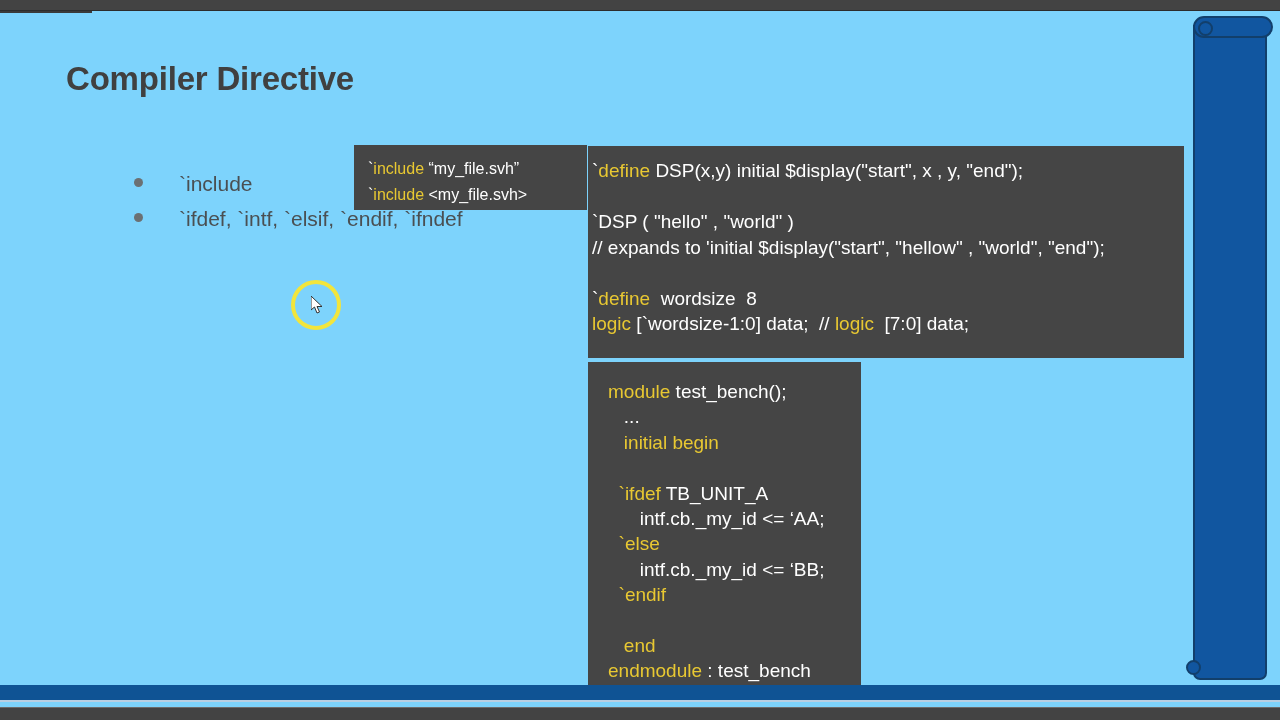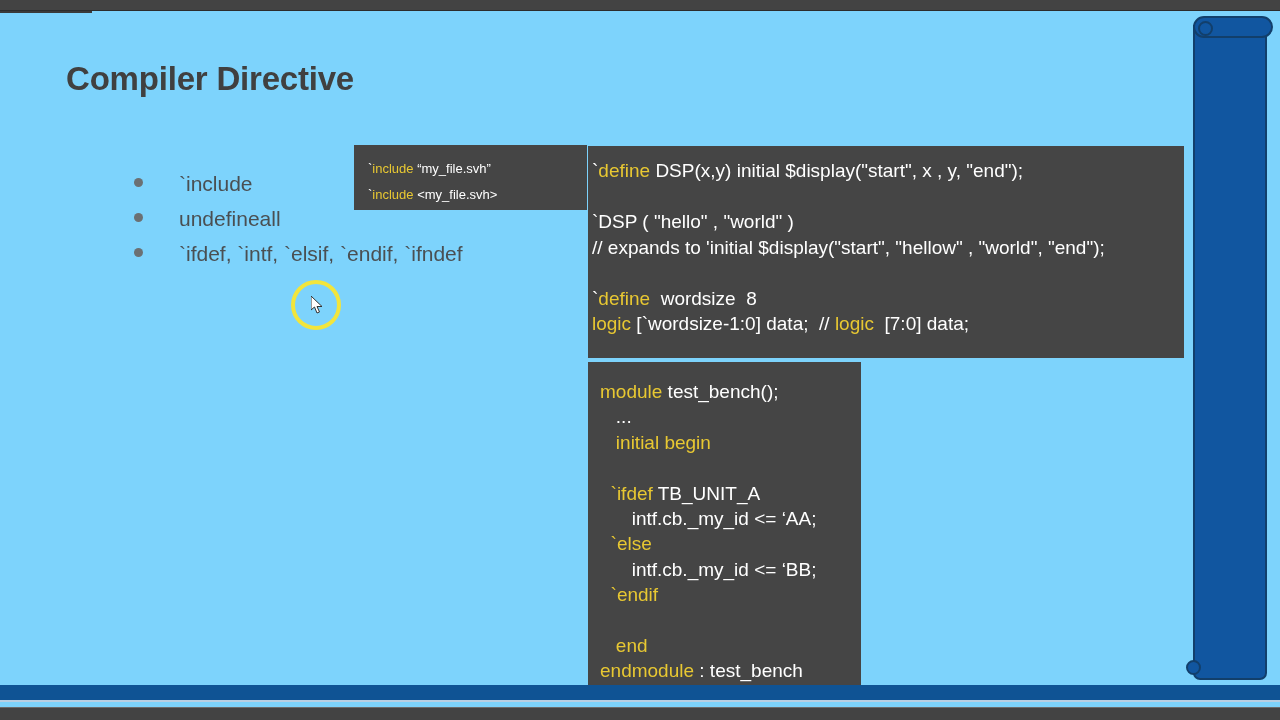--- a/index.html
+++ b/index.html
@@ -108,36 +108,36 @@
     color: #ffffff;
     font-family: "Liberation Sans", sans-serif;
     white-space: pre;
   }
   .code-block .kw { color: #e8c832; }
 
   #code-include {
     left: 354px; top: 145px;
     width: 233px; height: 65px;
     padding: 11px 0 0 14px;
-    font-size: 13px;
+    font-size: 16px;
     line-height: 26px;
   }
 
   #code-define {
     left: 588px; top: 146px;
     width: 596px; height: 212px;
     padding: 12px 0 0 4px;
     font-size: 19px;
     line-height: 25.5px;
   }
 
   #code-module {
     left: 588px; top: 362px;
     width: 273px; height: 323px;
-    padding: 17px 0 0 12px;
+    padding: 17px 0 0 20px;
     font-size: 19px;
     line-height: 25.4px;
   }
 
   
   .scroll-track {
     position: absolute;
     left: 1193px; top: 16px;
     width: 80px; height: 664px;
   }
@@ -184,24 +184,20 @@
 
   <div class="slide-title">Compiler Directive</div>
 
   <div class="bullet-list">
     <div class="bullet-item">
       <span class="bullet-dot"></span>
       <span class="bullet-text">`include</span>
     </div>
     <div class="bullet-item">
       <span class="bullet-dot"></span>
-      <span class="bullet-text">undefineall</span>
-    </div>
-    <div class="bullet-item">
-      <span class="bullet-dot"></span>
       <span class="bullet-text">`ifdef, `intf, `elsif, `endif, `ifndef</span>
     </div>
   </div>
 
   <div class="cursor-ring"></div>
   <svg class="cursor-arrow" viewBox="0 0 13 18">
     <polygon points="0,0 0,14 3.5,11 6,17 8.5,16 6,10.5 11,10.5" fill="#ffffff" stroke="#333333" stroke-width="1"></polygon>
   </svg>
 
   <div class="code-block" id="code-include"><span>`</span><span class="kw">include</span><span> “my_file.svh”</span>

